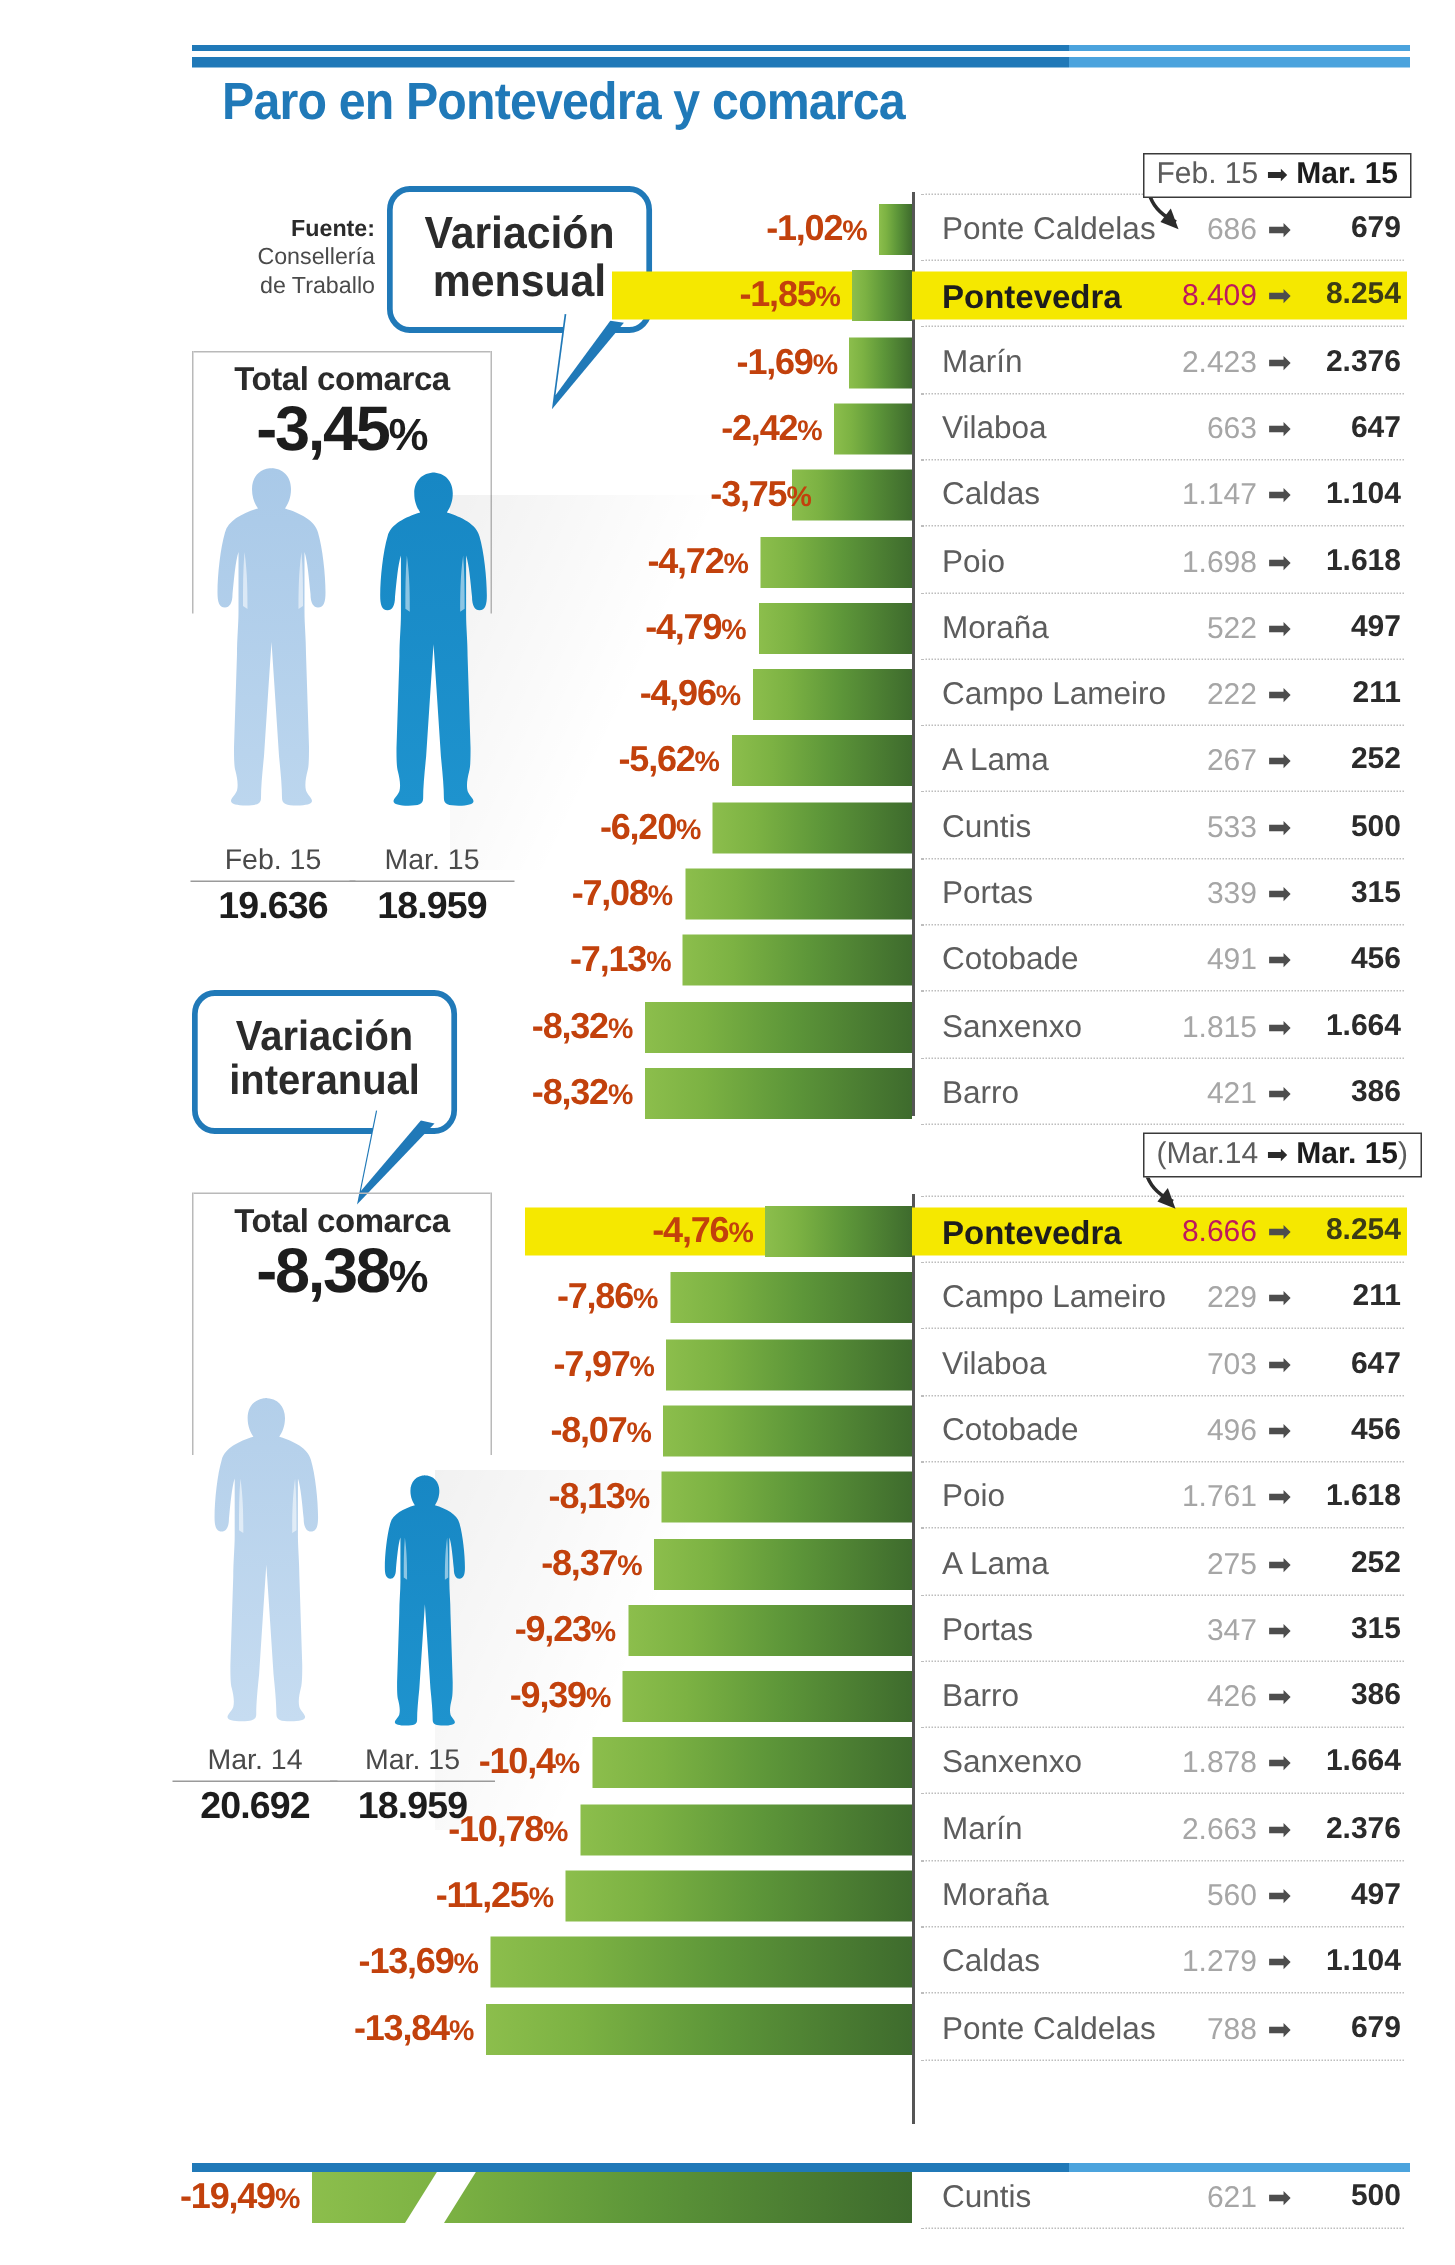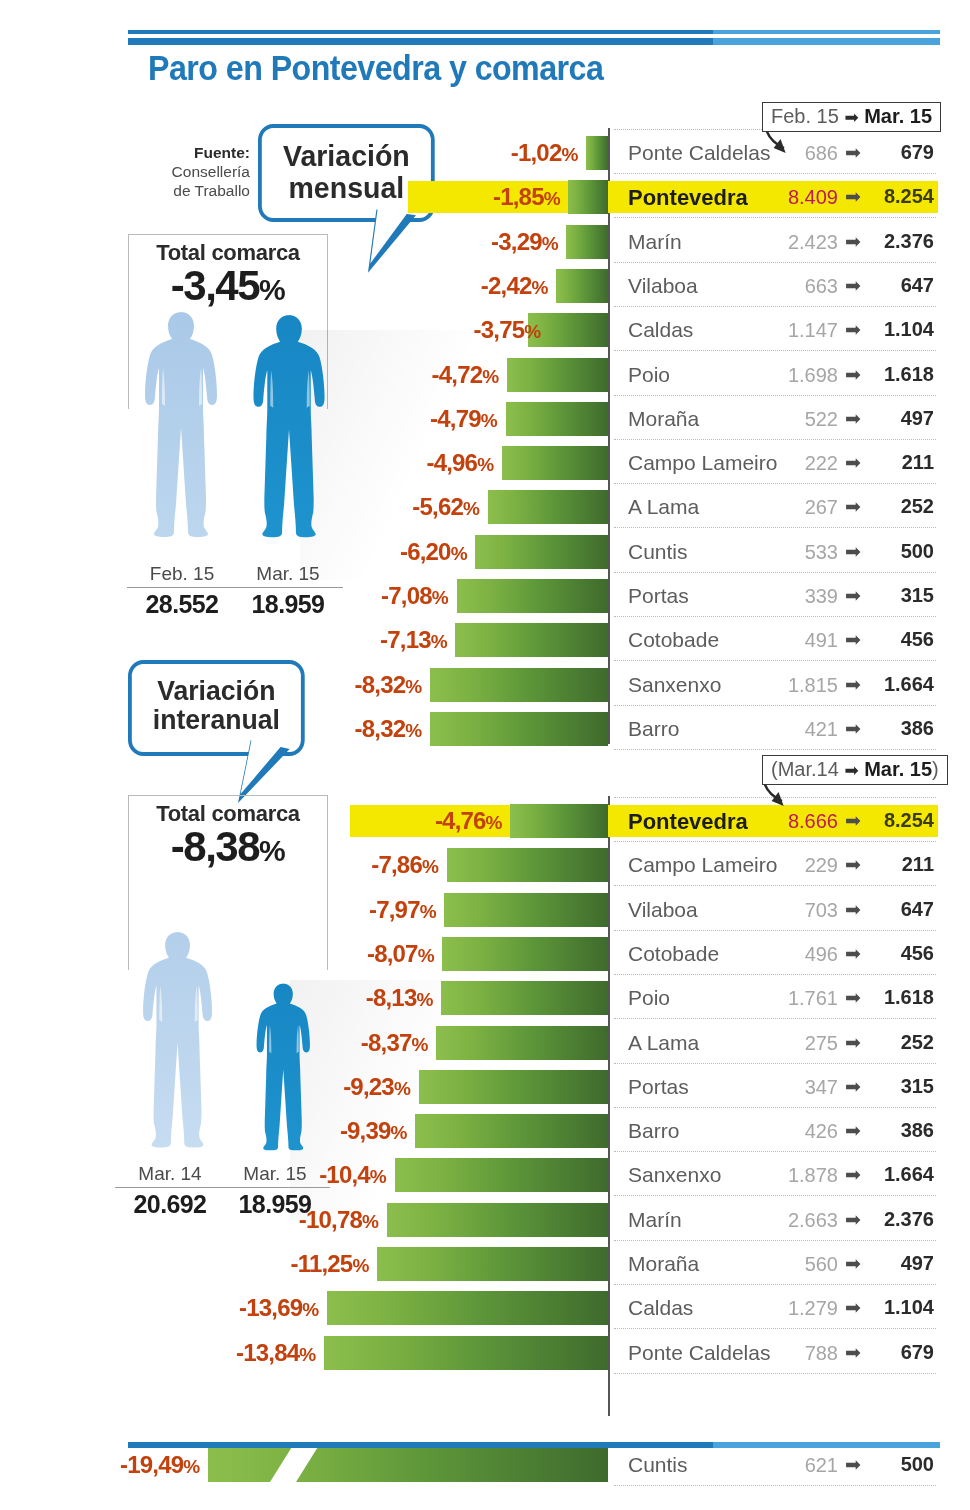--- a/index.html
+++ b/index.html
@@ -211,21 +211,21 @@
           </linearGradient>
         </defs>
       <path fill="url(#gD1)" d="M44 2c-9 0-14 6-14 14 0 6 2 10 4 13-10 3-20 8-22 16-3 10-5 28-5 40 0 6 1 10 5 10 3 0 5-3 5-9 1-10 2-22 4-28v40c0 8-1 18-1 28l-2 62c0 6 0 13 1 16 1 4 2 9 1 13-1 3-4 5-4 7 0 2 4 3 10 3 7 0 10-1 10-5 0-8 1-18 2-28l3-46 2-30 2 30 3 46c1 10 2 20 2 28 0 4 3 5 10 5 6 0 10-1 10-3 0-2-3-4-4-7-1-4 0-9 1-13 1-3 1-10 1-16l-2-62c0-10-1-20-1-28v-40c2 6 3 18 4 28 0 6 2 9 5 9 4 0 5-4 5-10 0-12-2-30-5-40-2-8-12-13-22-16 2-3 4-7 4-13 0-8-5-14-14-14z"></path>
       <path fill="#ffffff" opacity="0.5" d="M25 58c2 14 2 28 2 38l-3-2c0-12 0-24 1-36zM63 58c-2 14-2 28-2 38l3-2c0-12 0-24-1-36z"></path>
     </svg>
   </div>
 </div>
 
 <div class="fig-caption" style="left:127px;top:563px;">
   <span class="per">Feb. 15</span>
-  <span class="val">28.552</span>
+  <span class="val">19.636</span>
 </div>
 <div class="fig-caption" style="left:233px;top:563px;">
   <span class="per">Mar. 15</span>
   <span class="val">18.959</span>
 </div>
 
 <div class="soft-shade" style="left:290px;top:980px;width:200px;height:240px;"></div>
 
 <div class="figures" id="figures-2">
   <div class="fig" style="left:8px;bottom:0;">
@@ -289,21 +289,21 @@
         <div class="bar" style="left: 568.421px; width: 39.5793px;"></div>
         <div class="pct-label" style="right: 409.579px;"><span>-1,85</span><span class="u">%</span></div>
         <div class="name" style="left: 628px;">Pontevedra</div>
         <div class="v-old" style="left: 760px; width: 78px;">8.409</div>
         <div class="v-arrow" style="left: 845px;">➡</div>
         <div class="v-new" style="left: 862px; width: 72px;">8.254</div>
         <div class="sep" style="left: 614px; width: 322px; top: 42px;"></div>
       </div>
       <div class="row" style="top: 219.6px;">
         <div class="bar" style="left: 566.495px; width: 41.5048px;"></div>
-        <div class="pct-label" style="right: 411.505px;"><span>-3,29</span><span class="u">%</span></div>
+        <div class="pct-label" style="right: 411.505px;"><span>-1,69</span><span class="u">%</span></div>
         <div class="name" style="left: 628px;">Marín</div>
         <div class="v-old" style="left: 760px; width: 78px;">2.423</div>
         <div class="v-arrow" style="left: 845px;">➡</div>
         <div class="v-new" style="left: 862px; width: 72px;">2.376</div>
         <div class="sep" style="left: 614px; width: 322px; top: 42px;"></div>
       </div>
       <div class="row" style="top: 263.9px;">
         <div class="bar" style="left: 556.226px; width: 51.774px;"></div>
         <div class="pct-label" style="right: 421.774px;"><span>-2,42</span><span class="u">%</span></div>
         <div class="name" style="left: 628px;">Vilaboa</div>

